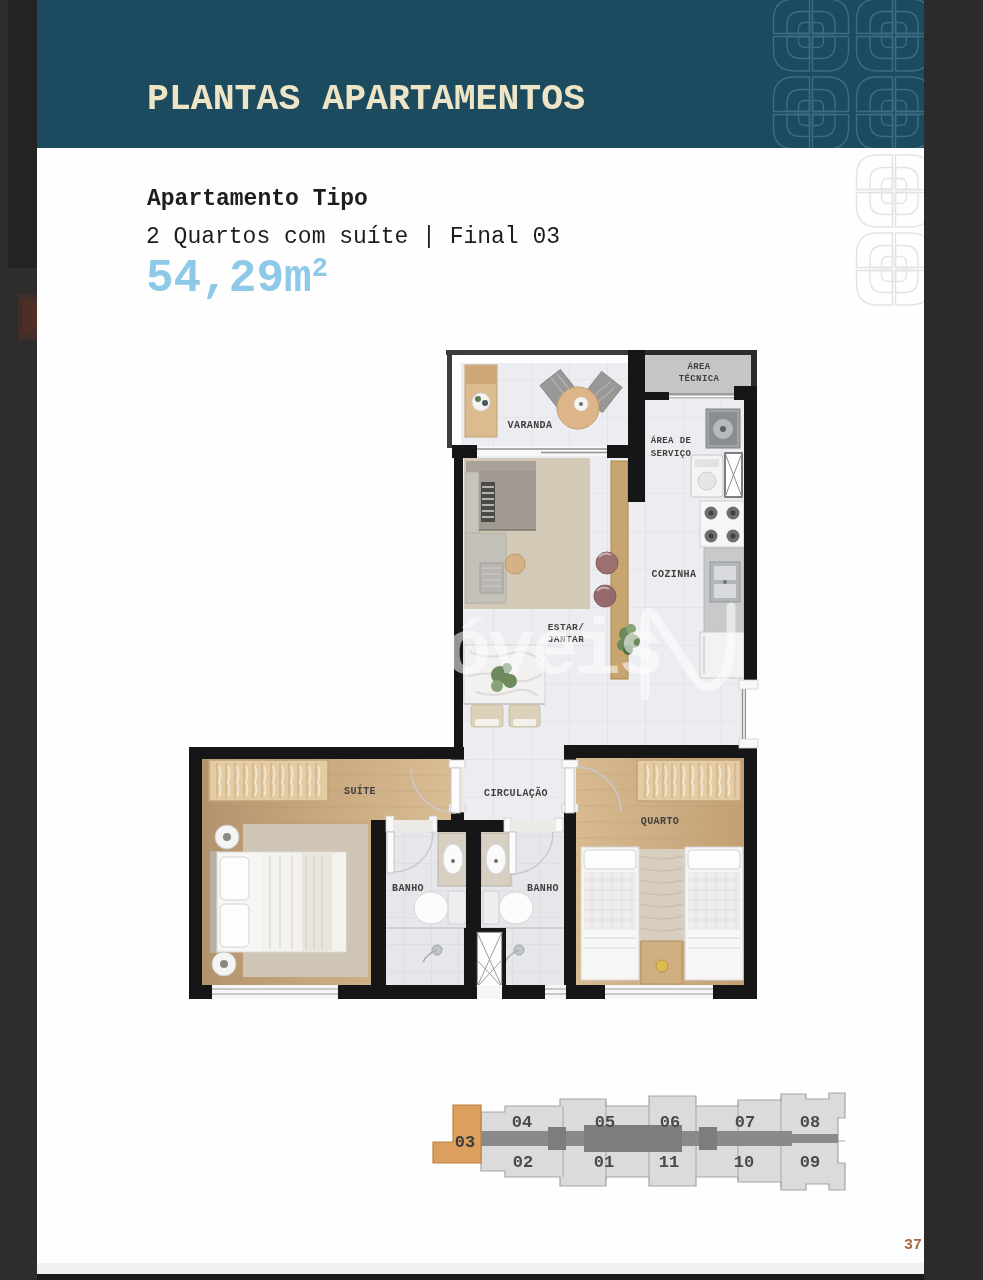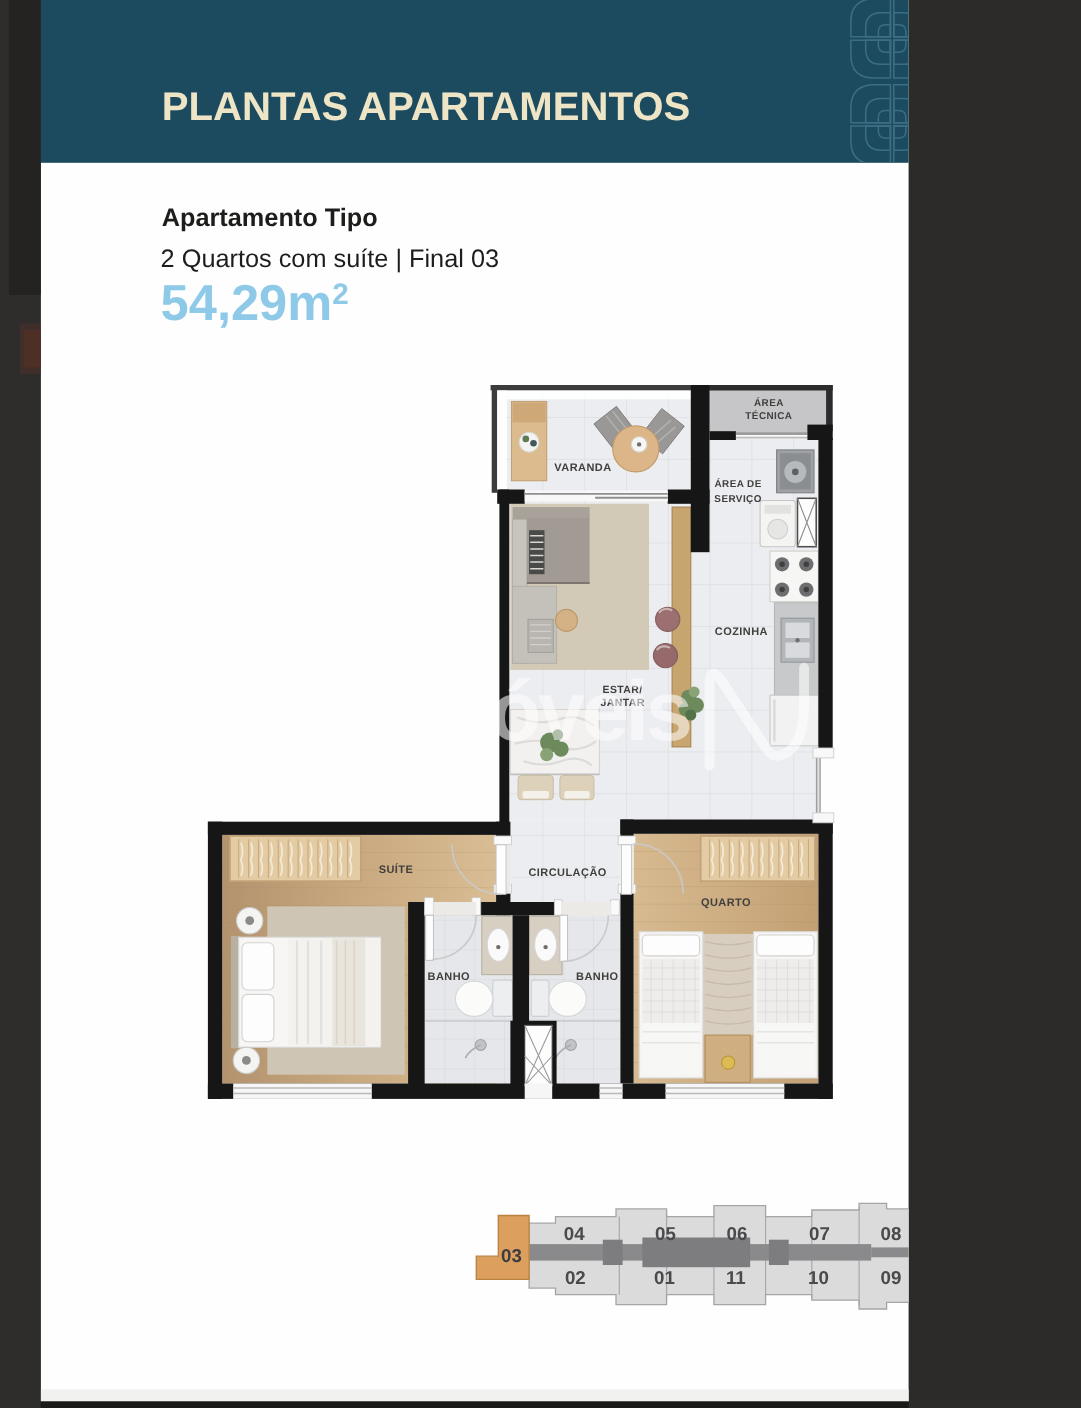--- a/index.html
+++ b/index.html
@@ -1,16 +1,16 @@
 <!DOCTYPE html>
 <html><head>
 <meta charset="utf-8">
 <style>
   html,body{margin:0;padding:0;background:#2c2b2a;}
-  #c{position:relative;width:826px;height:1280px;overflow:hidden;font-family:Liberation Sans, sans-serif;}
+  #c{position:relative;width:924px;height:1280px;overflow:hidden;font-family:Liberation Mono, monospace;}
   svg{display:block}
 </style>
 </head>
 <body>
 <div id="c">
 <svg width="983" height="1280" viewBox="0 0 983 1280" xmlns="http://www.w3.org/2000/svg">
 <defs>
   <linearGradient id="rightstrip" x1="0" y1="0" x2="1" y2="0">
     <stop offset="0" stop-color="#232221"></stop>
           <stop offset="1" stop-color="#33312f"></stop>

